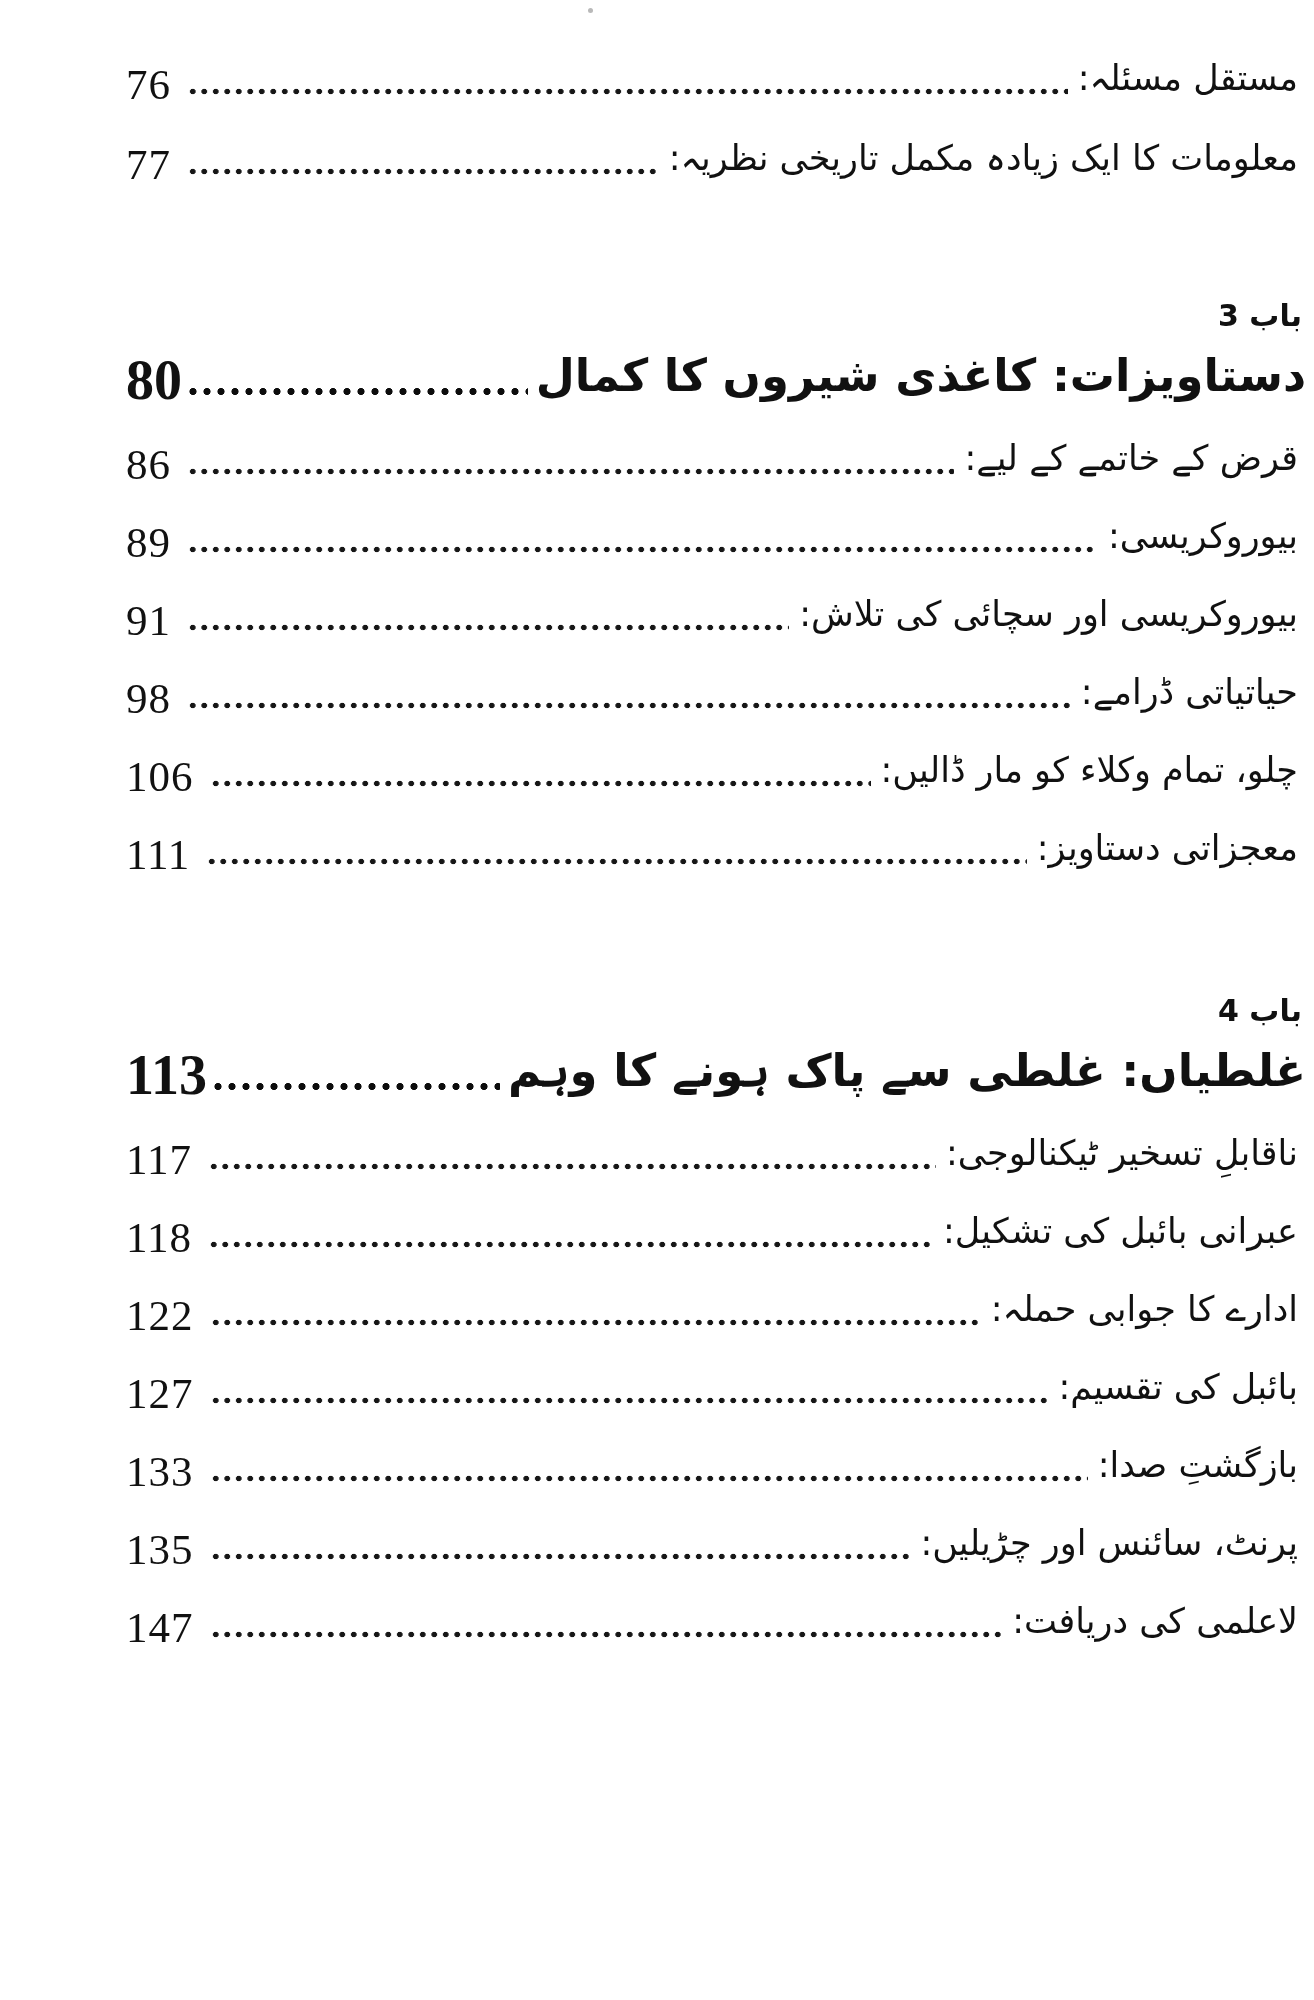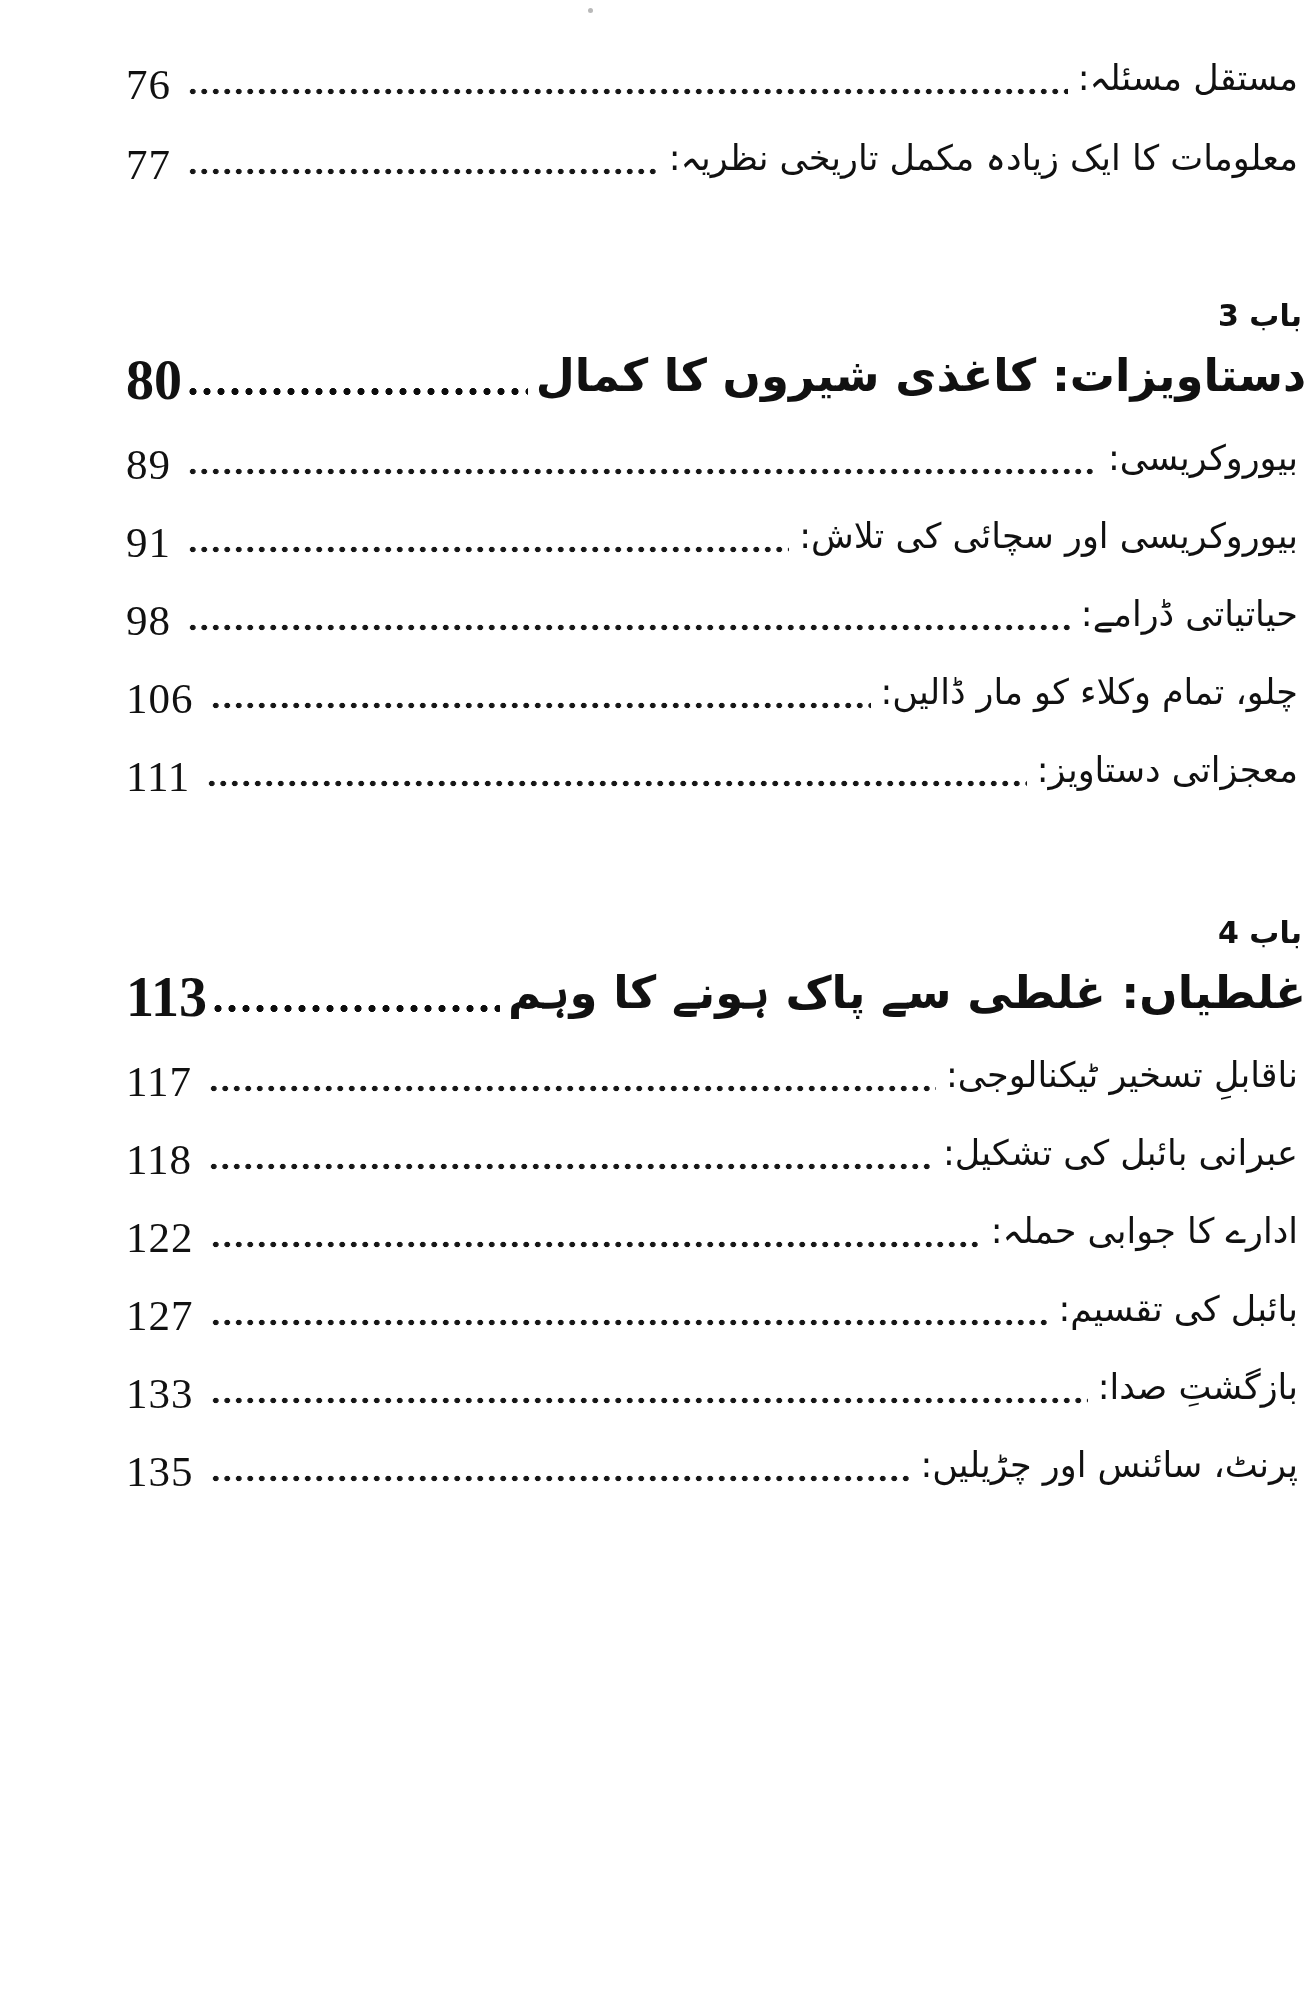--- a/index.html
+++ b/index.html
@@ -111,20 +111,25 @@
   </div>
 
   <div class="chapter-heading urdu gap-ch3">باب 3</div>
   <div class="row chapter-row">
     <span class="num">80</span>
     <span class="leader"></span>
     <span class="label urdu">دستاویزات: کاغذی شیروں کا کمال</span>
   </div>
 
   <div class="row">
+    <span class="num">86</span>
+    <span class="leader"></span>
+    <span class="label urdu">قرض کے خاتمے کے لیے:</span>
+  </div>
+  <div class="row">
     <span class="num">89</span>
     <span class="leader"></span>
     <span class="label urdu">بیوروکریسی:</span>
   </div>
   <div class="row">
     <span class="num">91</span>
     <span class="leader"></span>
     <span class="label urdu">بیوروکریسی اور سچائی کی تلاش:</span>
   </div>
   <div class="row">
@@ -173,13 +178,18 @@
   <div class="row">
     <span class="num">133</span>
     <span class="leader"></span>
     <span class="label urdu">بازگشتِ صدا:</span>
   </div>
   <div class="row">
     <span class="num">135</span>
     <span class="leader"></span>
     <span class="label urdu">پرنٹ، سائنس اور چڑیلیں:</span>
   </div>
+  <div class="row">
+    <span class="num">147</span>
+    <span class="leader"></span>
+    <span class="label urdu">لاعلمی کی دریافت:</span>
+  </div>
 </div>
 
 </body></html>

